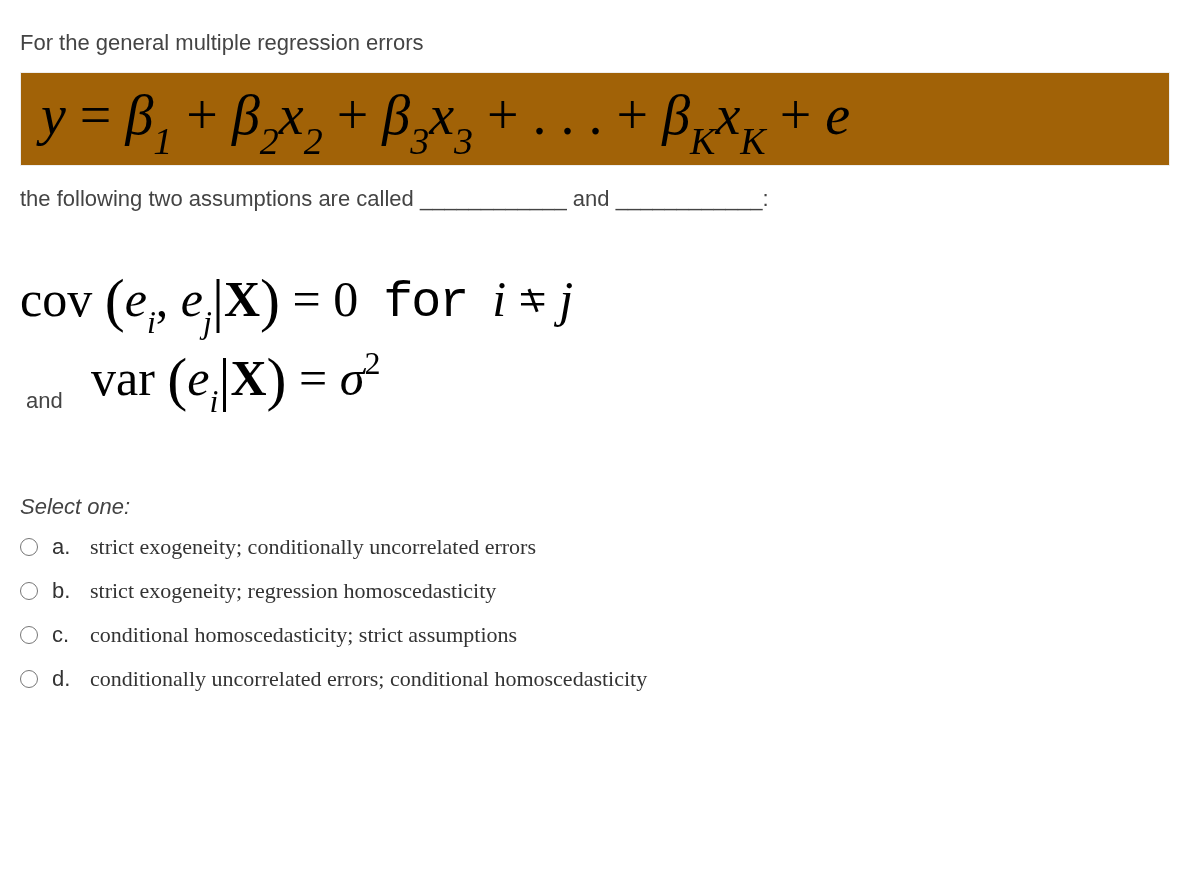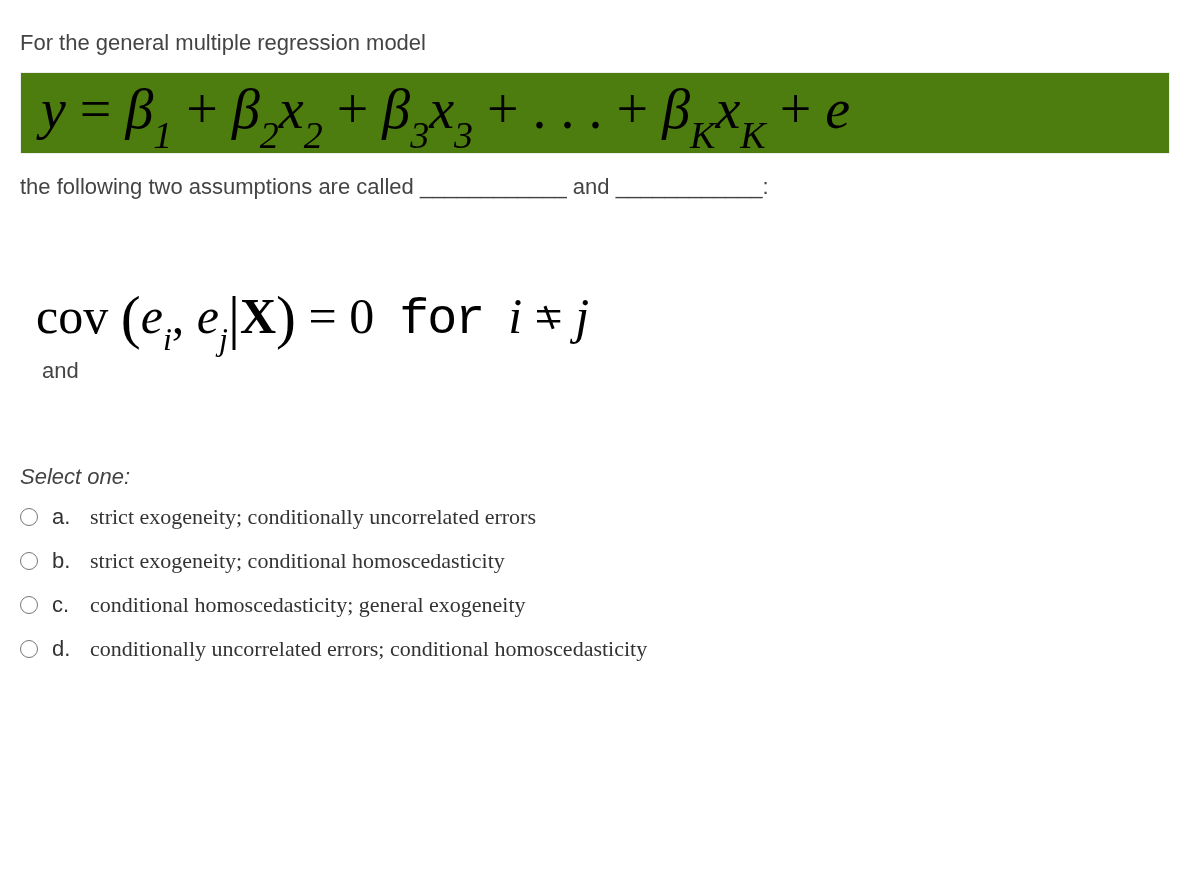--- a/index.html
+++ b/index.html
@@ -14,23 +14,23 @@
       width: 1200px;
       color: #333;
     }
     .question-text {
       font-size: 22px;
       color: #444;
       margin-bottom: 8px;
       font-weight: 400;
     }
     .equation-box {
-      background: #4d7c0f;
+      background: #a16207;
       border: 1px solid #eee;
-      padding: 4px 20px;
+      padding: 10px 20px;
       margin: 8px 0 10px 0;
       display: inline-block;
       width: calc(100% - 10px);
     }
     .equation-main {
       font-family: "Times New Roman", Times, serif;
       font-size: 56px;
       font-style: italic;
       color: #000;
       white-space: nowrap;
@@ -41,30 +41,30 @@
       position: relative;
       top: 8px;
     }
     .equation-main .upright {
       font-style: normal;
     }
     .follow-text {
       font-size: 22px;
       color: #444;
       margin-top: 10px;
-      margin-bottom: 79px;
+      margin-bottom: 50px;
     }
     .assumptions {
       margin: 10px 0 80px 0;
     }
     .assump-row {
       display: flex;
       align-items: flex-end;
       gap: 25px;
-      margin: 6px 16px;
+      margin: 6px 0;
     }
     .and-label {
       font-size: 22px;
       color: #444;
       margin-left: 6px;
       min-width: 40px;
     }
     .math-formula {
       font-family: "Times New Roman", Times, serif;
       font-size: 50px;
@@ -151,60 +151,63 @@
       top: 4px;
       font-style: normal;
       font-weight: 300;
     }
   </style>
 </head>
 <body>
 
 
 
-<div class="question-text">For the general multiple regression model</div>
+<div class="question-text">For the general multiple regression errors</div>
 
 <div class="equation-box">
   <div class="equation-main">
     y <span class="upright">=</span> β<span class="sub">1</span> <span class="upright">+</span> β<span class="sub">2</span>x<span class="sub">2</span> <span class="upright">+</span> β<span class="sub">3</span>x<span class="sub">3</span> <span class="upright">+ . . . +</span> β<span class="sub">K</span>x<span class="sub">K</span> <span class="upright">+</span> e
   </div>
 </div>
 
 <div class="follow-text">
   <span>the following two assumptions are called </span><span>____________</span><span> and </span><span>____________</span><span>:</span>
 </div>
 
 <div class="assumptions">
   <div class="assump-row">
     <div class="math-formula">
       <span class="func">cov </span><span class="big-paren">(</span><span class="it">e</span><span class="sub it">i</span><span class="func">, </span><span class="it">e</span><span class="sub it">j</span><span class="big-bar">|</span><span class="bold">X</span><span class="big-paren">)</span> <span class="func">=</span> <span class="func">0</span>&nbsp;&nbsp;<span class="monofor">for</span>&nbsp;&nbsp;<span class="it">i</span> <span class="func"><span class="neq">=</span></span> <span class="it">j</span>
     </div>
   </div>
   <div class="assump-row">
     <div class="and-label">and</div>
+    <div class="math-formula">
+      <span class="func">var </span><span class="big-paren">(</span><span class="it">e</span><span class="sub it">i</span><span class="big-bar">|</span><span class="bold">X</span><span class="big-paren">)</span> <span class="func">=</span> <span class="it">σ</span><span class="sup">2</span>
+    </div>
   </div>
 </div>
 
 <div class="select-label">Select one:</div>
 
 <ul class="options">
   <li class="option-item">
     <input type="radio" name="answer" style="">
     <span class="option-letter">a.</span>
     <span class="option-text">strict exogeneity; conditionally uncorrelated errors</span>
   </li>
   <li class="option-item">
     <input type="radio" name="answer" style="">
     <span class="option-letter">b.</span>
-    <span class="option-text">strict exogeneity; conditional homoscedasticity</span>
+    <span class="option-text">strict exogeneity; regression homoscedasticity</span>
   </li>
   <li class="option-item">
     <input type="radio" name="answer" style="">
     <span class="option-letter">c.</span>
-    <span class="option-text">conditional homoscedasticity; general exogeneity</span>
+    <span class="option-text">conditional homoscedasticity; strict assumptions</span>
   </li>
   <li class="option-item">
     <input type="radio" name="answer" style="">
     <span class="option-letter">d.</span>
     <span class="option-text">conditionally uncorrelated errors; conditional homoscedasticity</span>
   </li>
 </ul>
 
 
 

